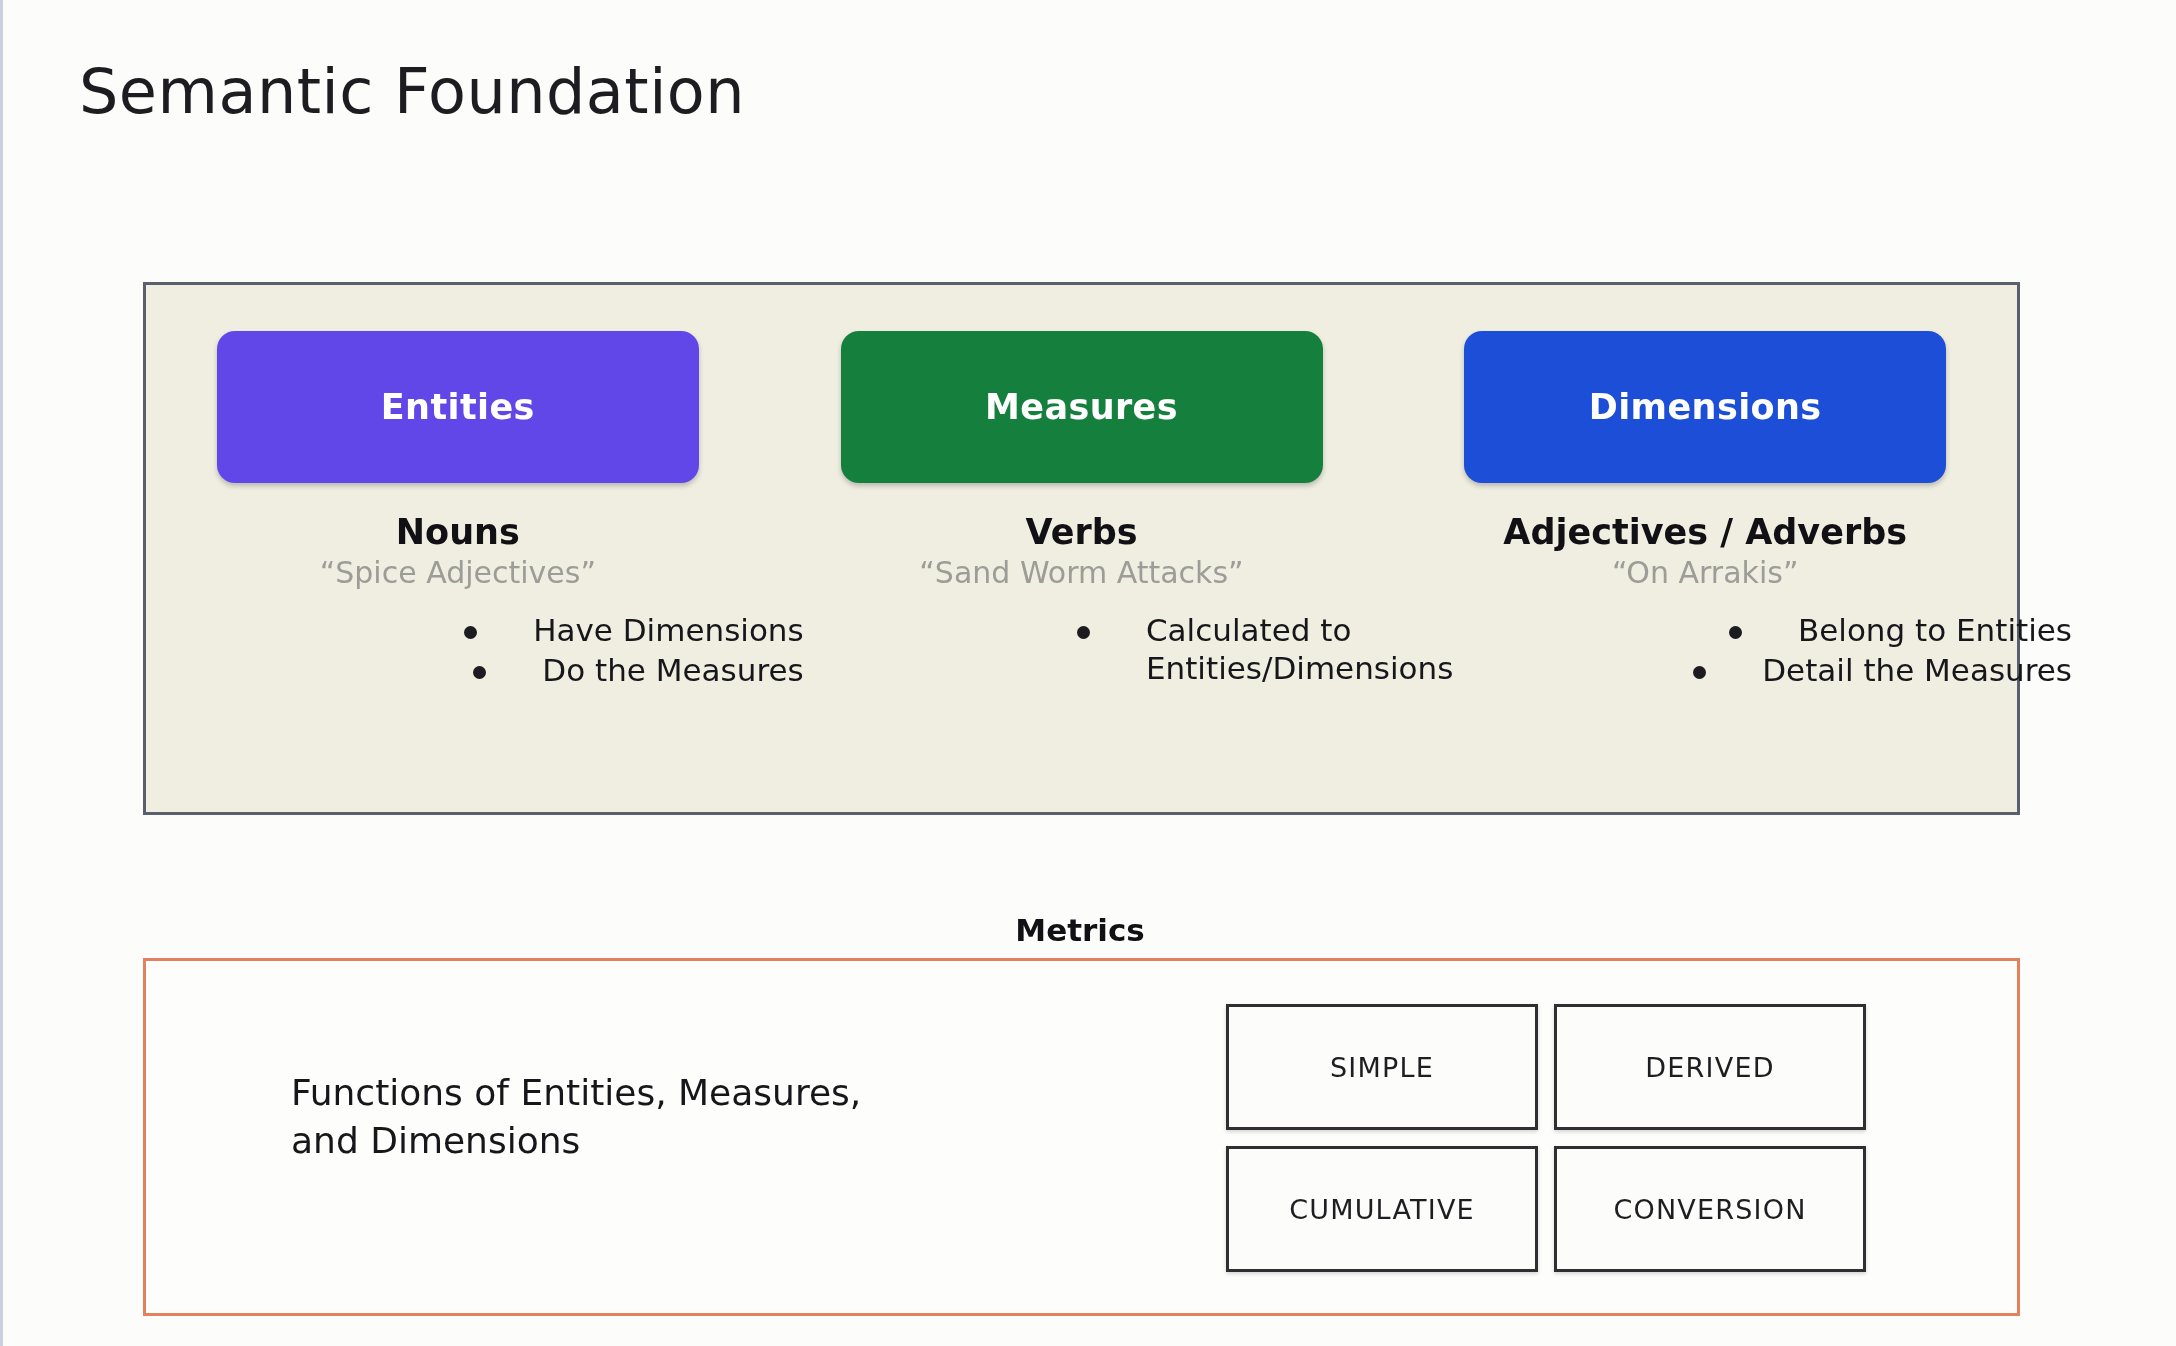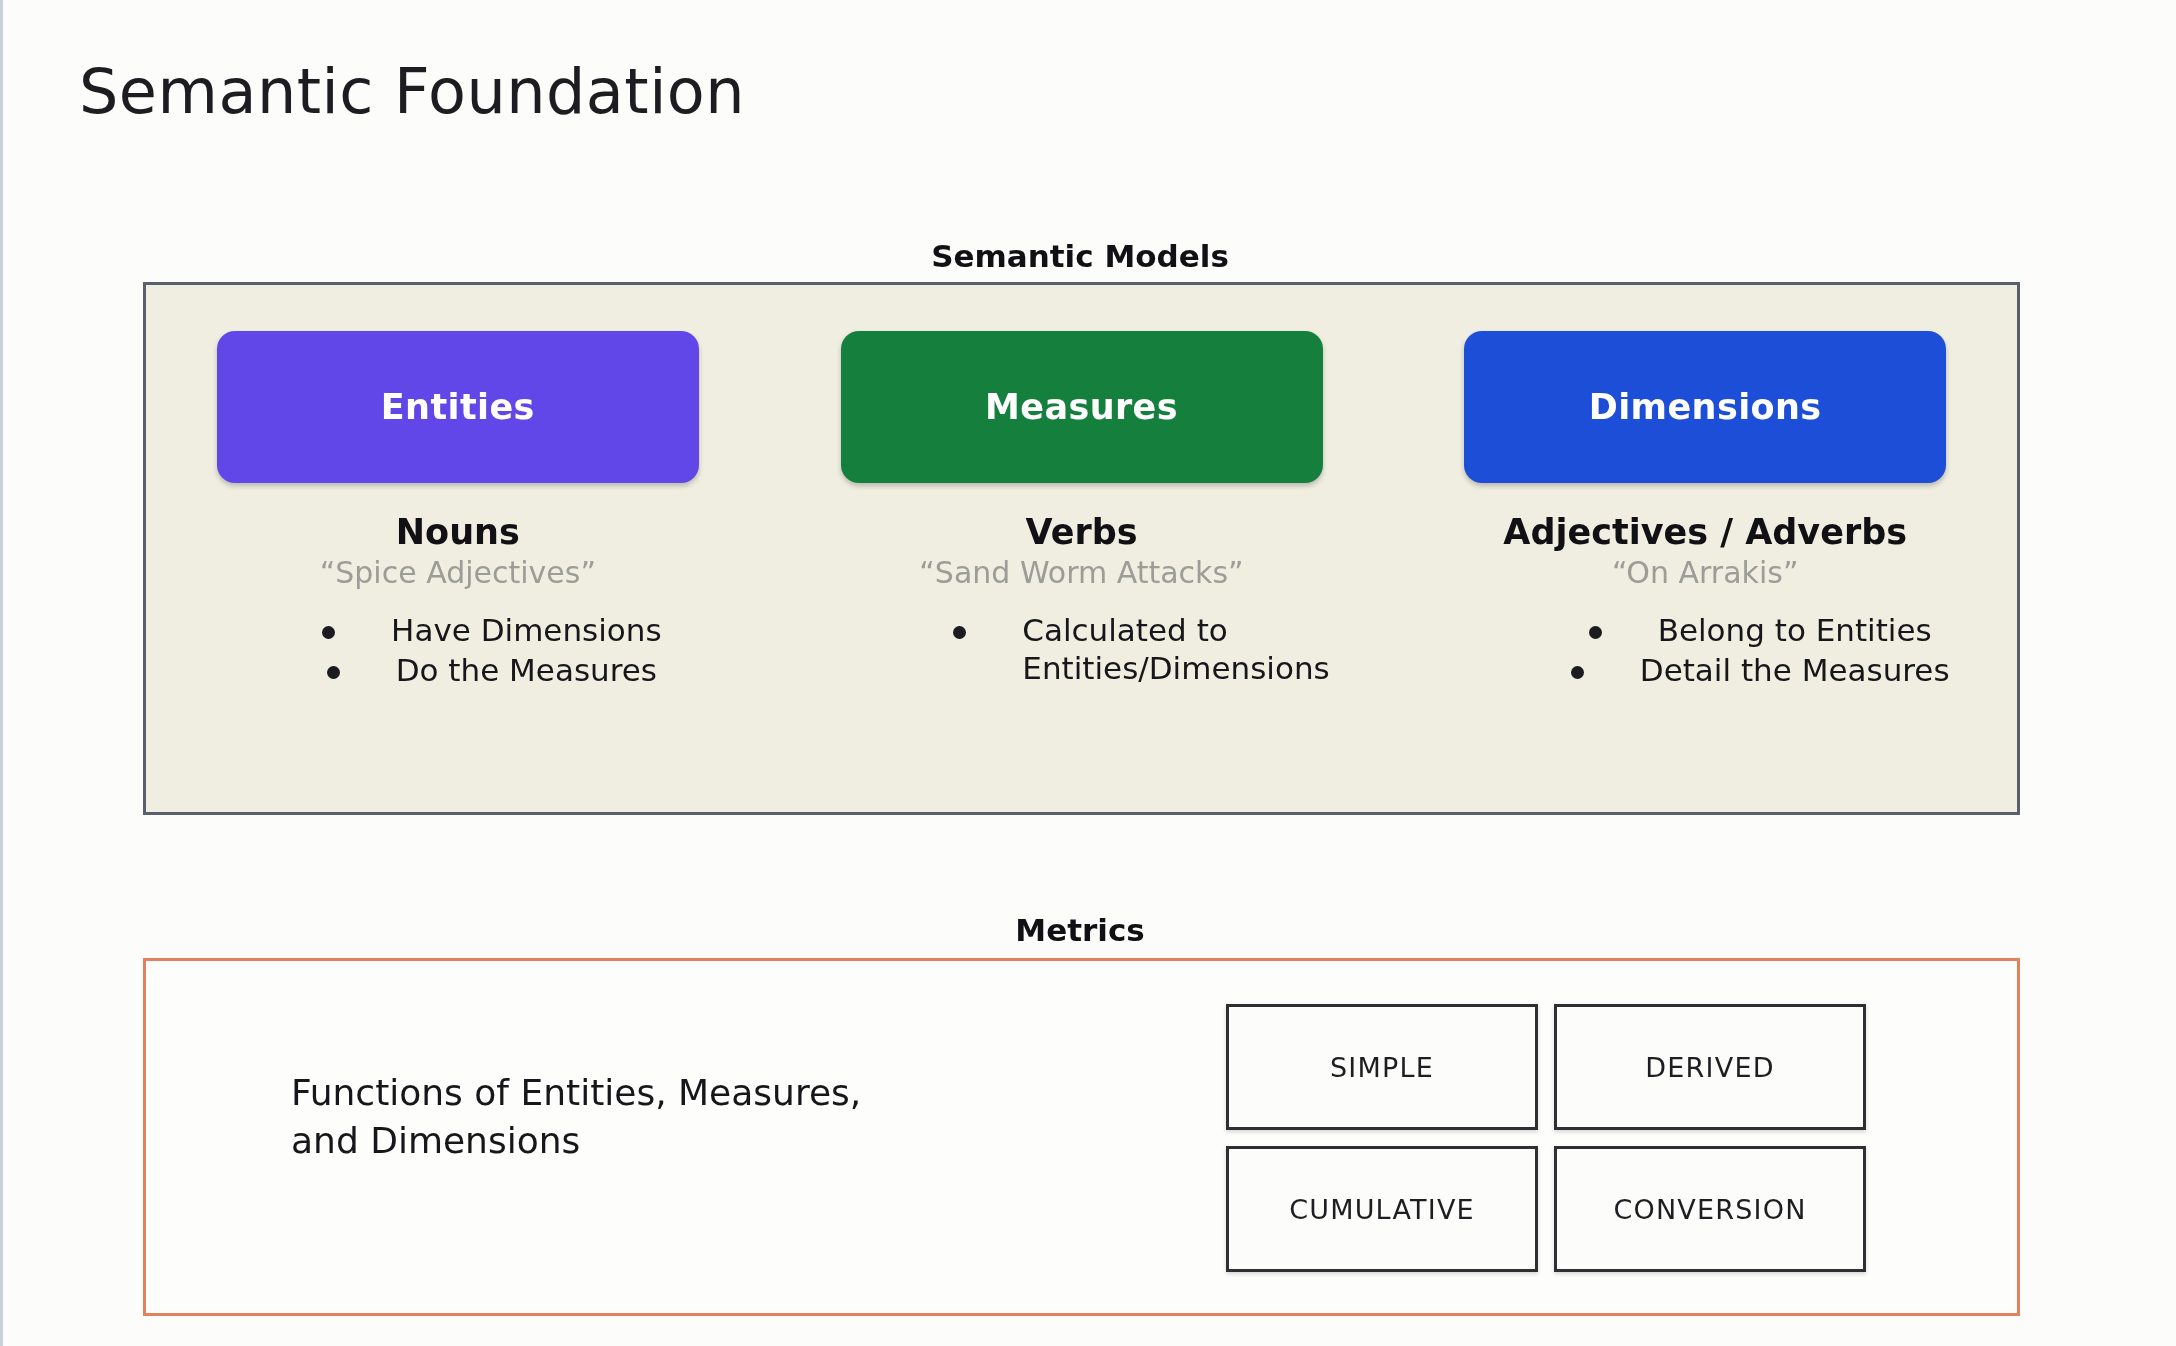--- a/index.html
+++ b/index.html
@@ -121,21 +121,21 @@
     line-height: 1.15;
   }
 
   ul.traits {
     list-style: none;
     margin: 22px 0 0 0;
     padding: 0;
     width: 100%;
     display: flex;
     flex-direction: column;
-    align-items: center;
+    align-items: flex-end;
   }
   ul.traits li {
     display: flex;
     flex-direction: row;
     align-items: flex-start;
     font-size: 31px;
     color: #17171b;
     line-height: 1.22;
     margin-bottom: 2px;
   }
@@ -203,21 +203,20 @@
     white-space: nowrap;
   }
 </style>
 </head>
 <body>
 
 <div id="slide">
 
   <div id="page-title">Semantic Foundation</div>
 
-  <div id="semantic-models-caption" class="section-caption">Semantic Models</div>
 
   <div id="semantic-models-panel">
     <div class="sm-columns">
 
       <div class="sm-col" id="col-entities">
         <div class="pill entities">
           <span class="pill-label">Entities</span>
         </div>
         <div class="pos-word">Nouns</div>
         <div class="example">“Spice Adjectives”</div>

